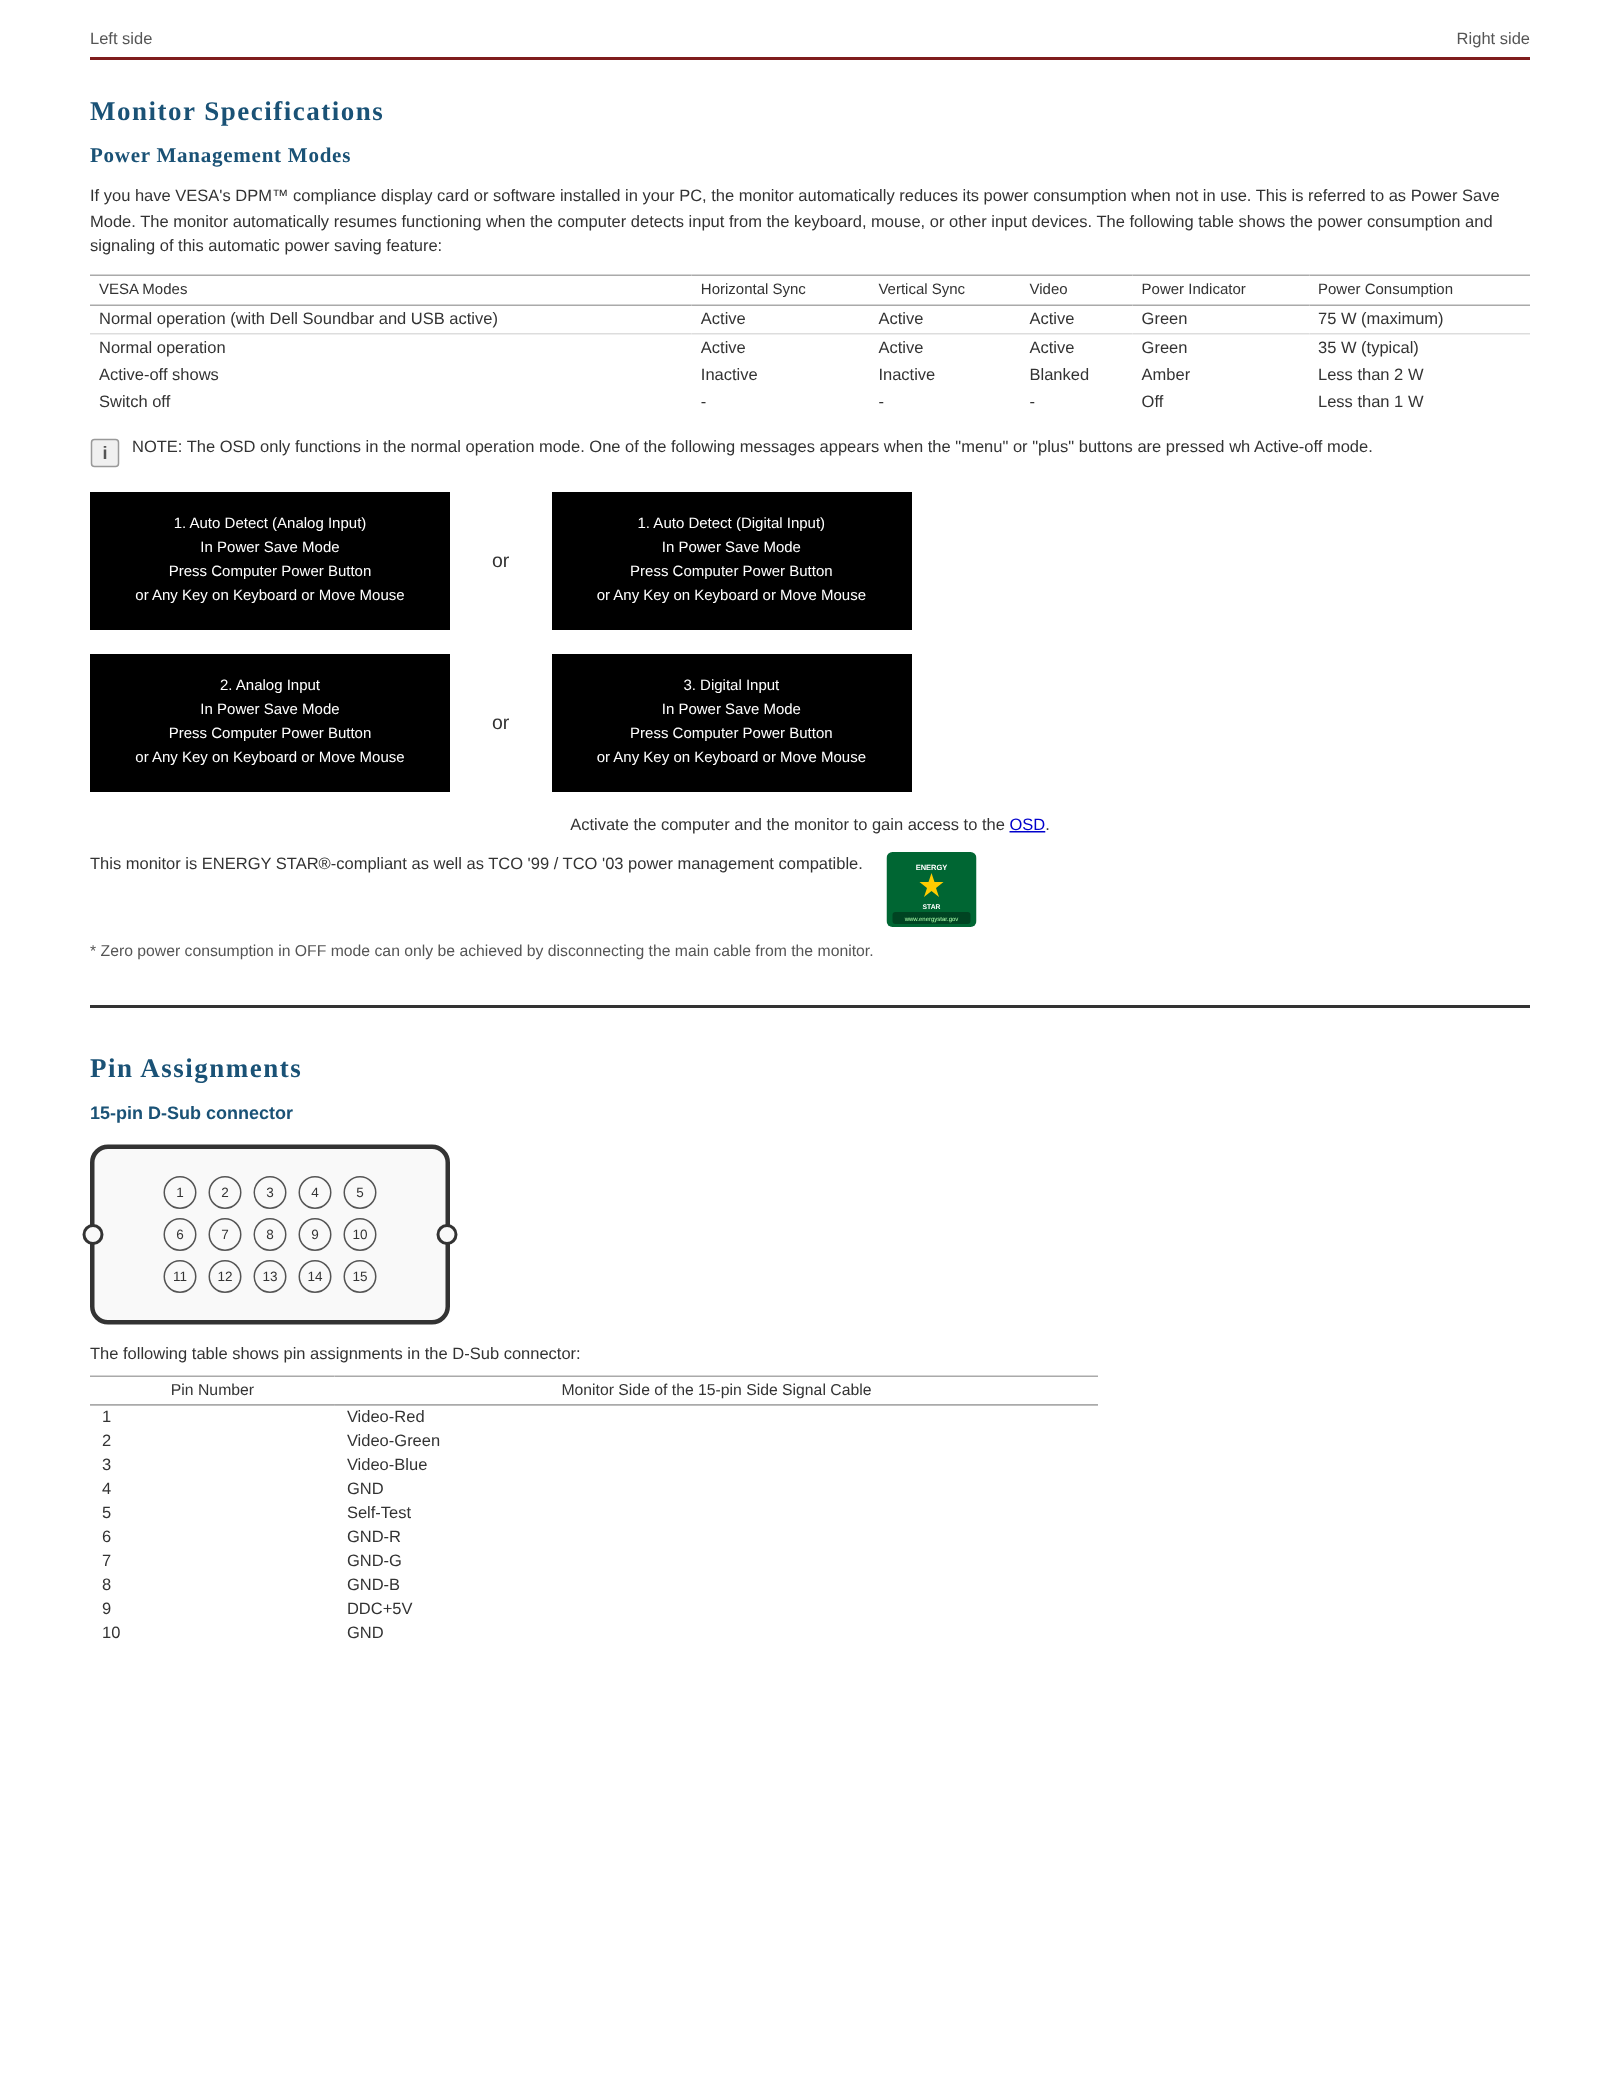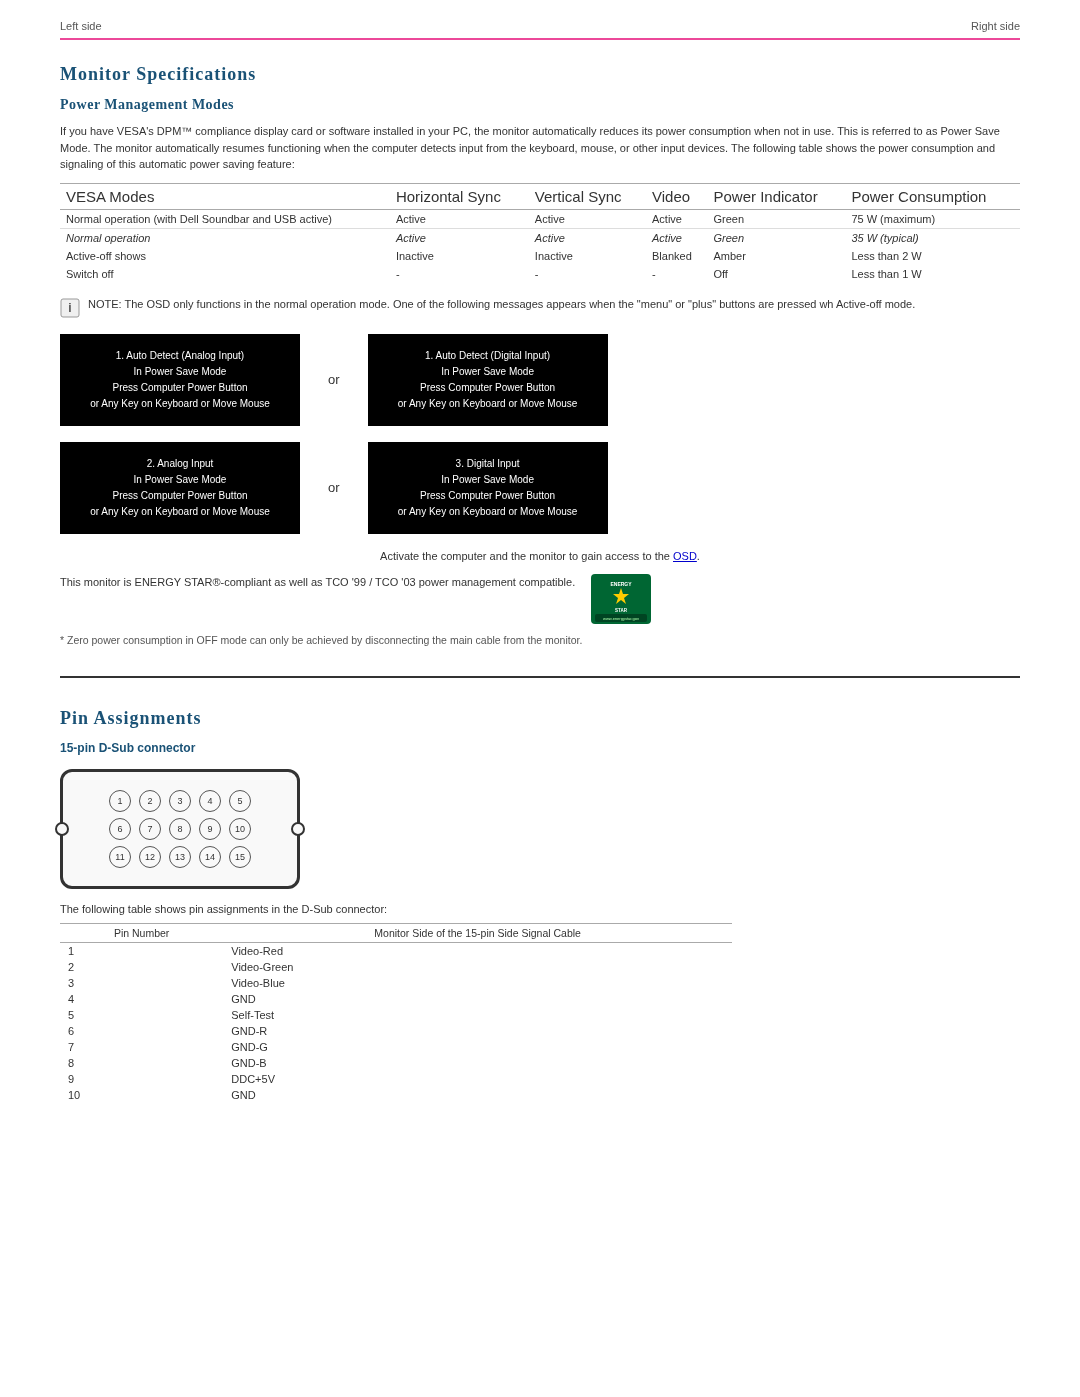--- a/index.html
+++ b/index.html
@@ -15,21 +15,21 @@
     .page-container {
       width: 960px;
       margin: 0 auto;
       padding: 20px 0;
     }
 
     
     .top-nav {
       display: flex;
       justify-content: space-between;
-      border-bottom: 2px solid #ec4899;
+      border-bottom: 2px solid #7f1d1d;
       padding-bottom: 6px;
       margin-bottom: 24px;
       font-size: 11px;
       color: #555;
     }
 
     
     .section-divider {
       border: none;
       border-top: 2px solid #333;
@@ -80,21 +80,21 @@
 
     .spec-table thead tr {
       border-top: 1px solid #aaa;
       border-bottom: 1px solid #aaa;
     }
 
     .spec-table th {
       padding: 4px 6px;
       text-align: left;
       font-weight: normal;
-      font-size: 15px;
+      font-size: 10px;
       color: #333;
     }
 
     .spec-table td {
       padding: 3px 6px;
       font-size: 11px;
       vertical-align: top;
     }
 
     .spec-table tbody tr {
@@ -308,21 +308,21 @@
         </thead>
         <tbody id="power-table-body">
         <tr>
       <td>Normal operation (with Dell Soundbar and USB active)</td>
       <td>Active</td>
       <td>Active</td>
       <td>Active</td>
       <td>Green</td>
       <td>75 W (maximum)</td>
     </tr>
-            <tr style="border-top: 1px solid rgb(221, 221, 221); padding-top: 16px; font-style: italic;">
+            <tr style="border-top: 1px solid rgb(221, 221, 221); padding-top: 16px;">
       <td>Normal operation</td>
       <td>Active</td>
       <td>Active</td>
       <td>Active</td>
       <td>Green</td>
       <td>35 W (typical)</td>
     </tr>
             <tr>
       <td>Active-off shows</td>
       <td>Inactive</td>

